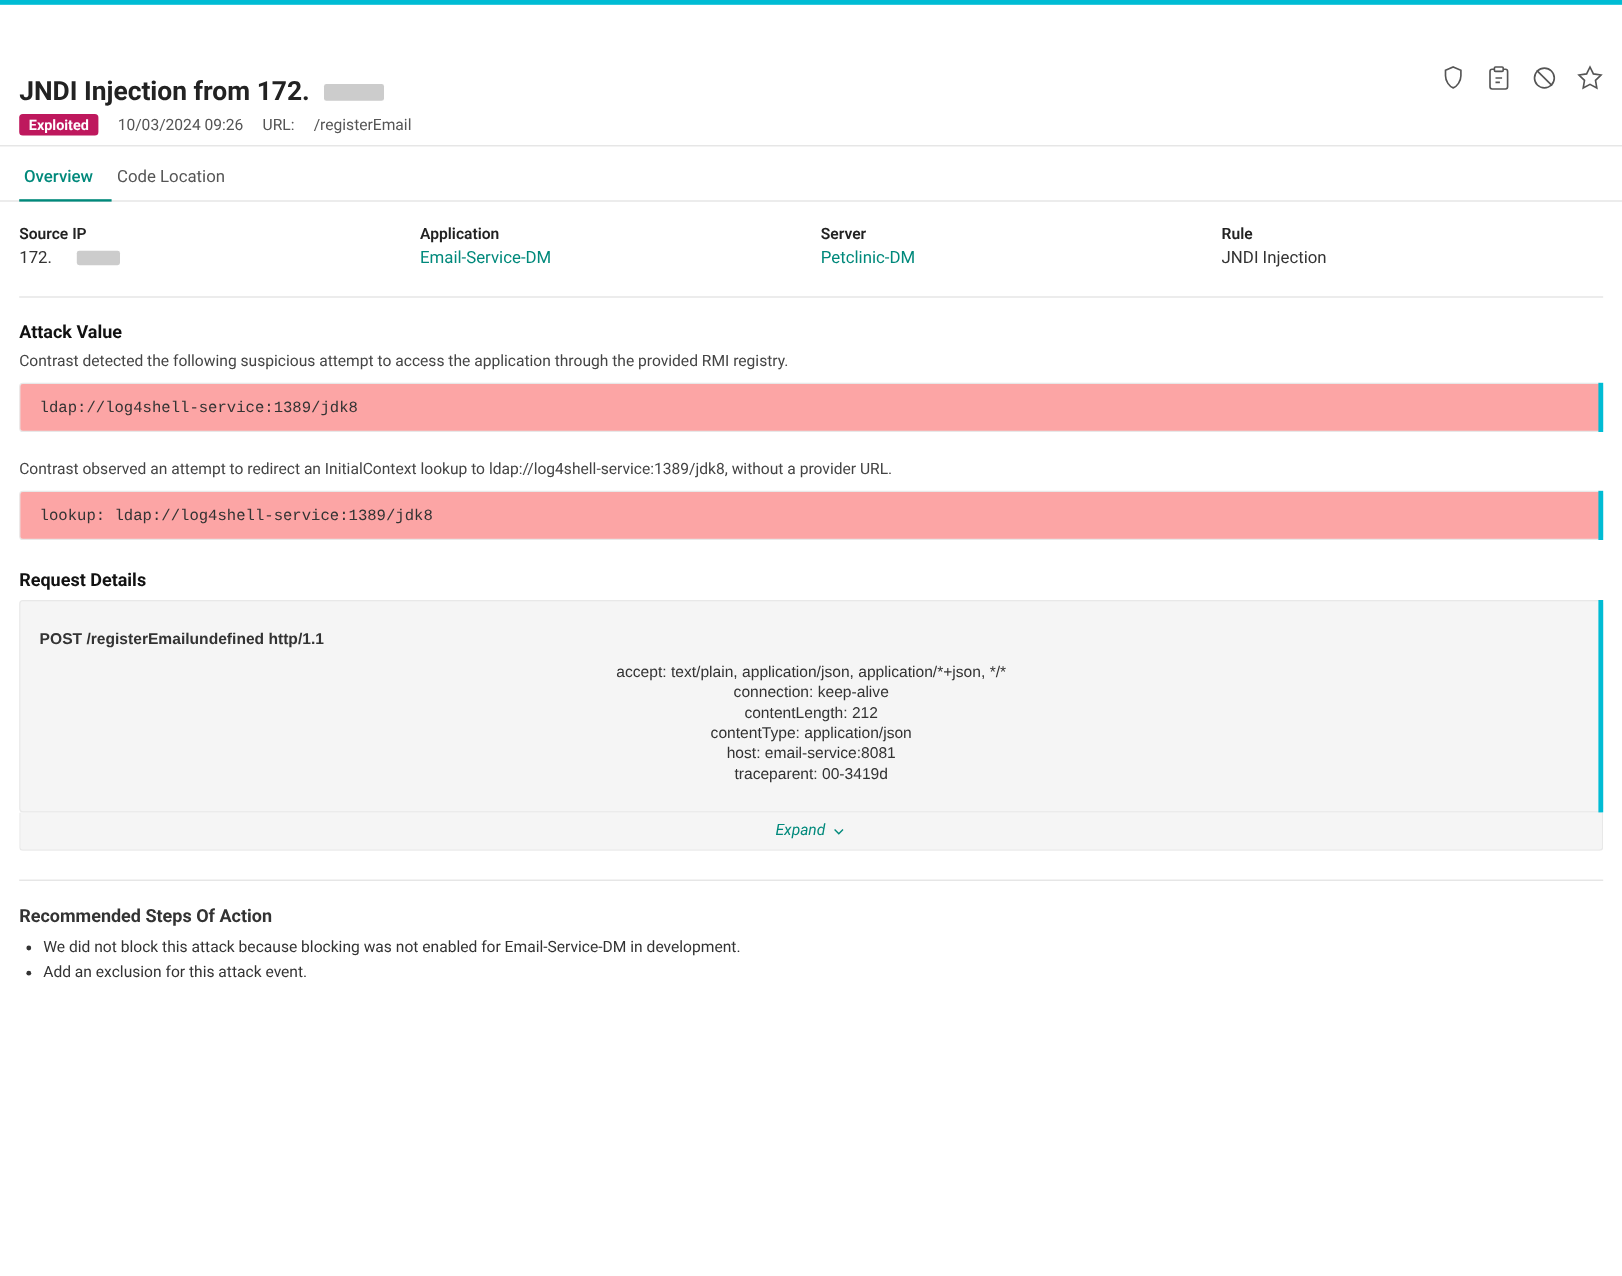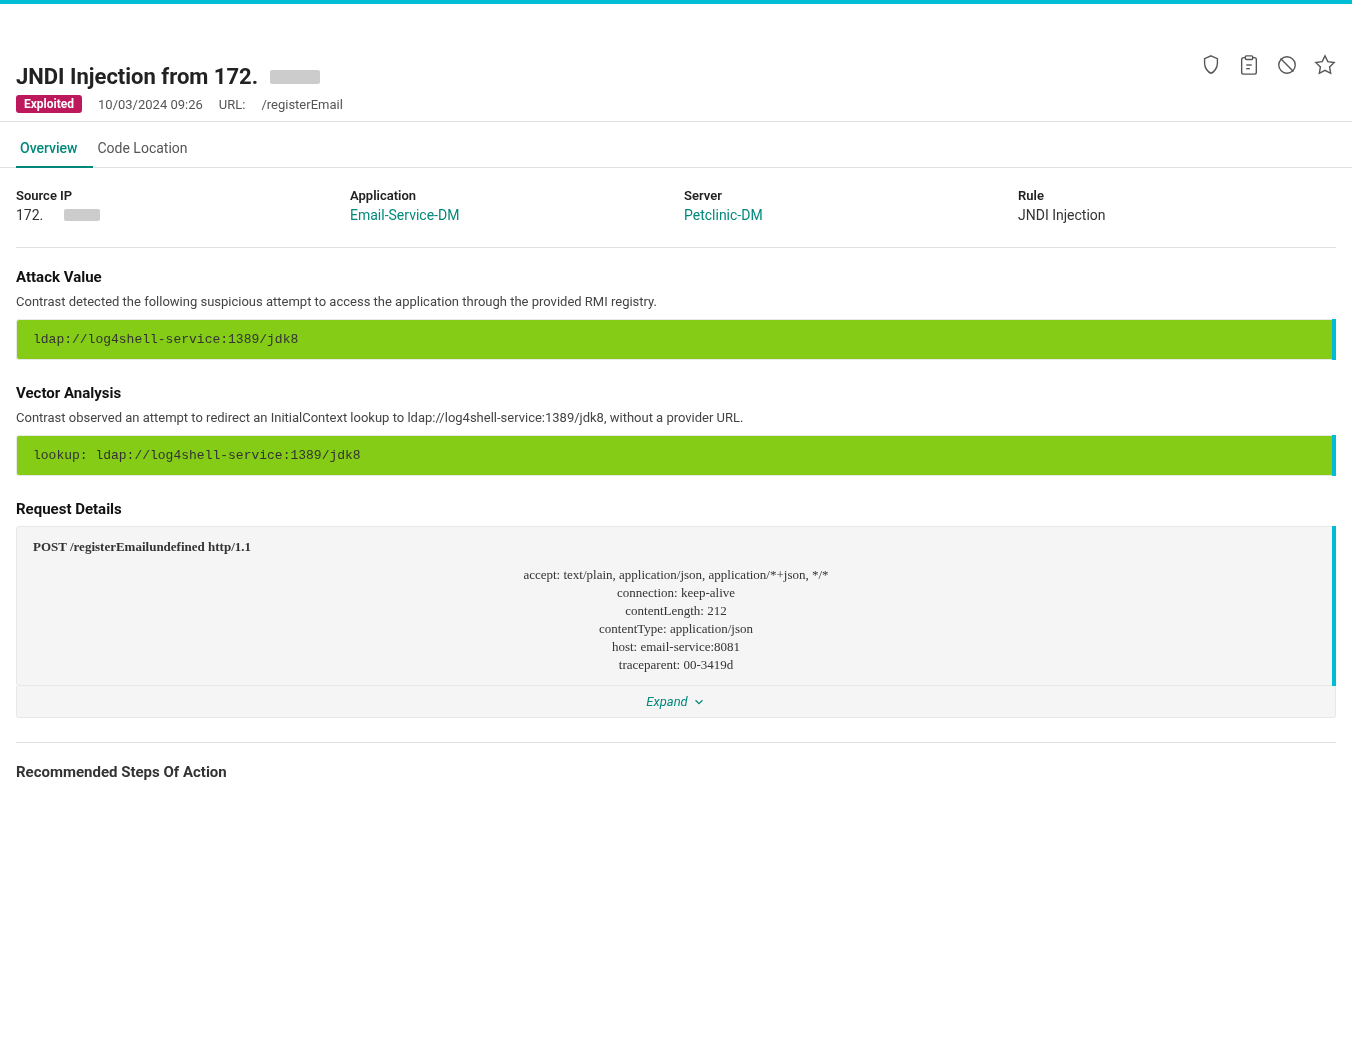--- a/index.html
+++ b/index.html
@@ -160,36 +160,36 @@
       color: #111;
     }
 
     .section-desc {
       font-size: 13px;
       color: #444;
       margin-bottom: 10px;
     }
 
     .code-block {
-      background: #84cc16;
+      background: #fca5a5;
       border: 1px solid #e8e8e8;
       border-radius: 3px;
       padding: 12px 16px;
       font-family: 'Courier New', Courier, monospace;
       font-size: 13px;
       color: #333;
       white-space: pre-wrap;
     }
 
     .request-block {
       background: #f5f5f5;
       border: 1px solid #e8e8e8;
       border-radius: 3px;
-      padding: 12px 16px;
-      font-family: Liberation Serif, serif;
+      padding: 24px 16px;
+      font-family: Liberation Sans, sans-serif;
       font-size: 13px;
       color: #333;
       position: relative;
     }
 
     .request-first-line {
       font-weight: 600;
       margin-bottom: 12px;
       display: block;
     }
@@ -335,21 +335,20 @@
   <div class="section">
     <div class="section-title">Attack Value</div>
     <div class="section-desc">Contrast detected the following suspicious attempt to access the application through the provided RMI registry.</div>
     <div class="section-wrapper">
       <div class="code-block">ldap://log4shell-service:1389/jdk8</div>
       <div class="side-accent"></div>
     </div>
   </div>
 
   <div class="section">
-    <div class="section-title">Vector Analysis</div>
     <div class="section-desc">Contrast observed an attempt to redirect an InitialContext lookup to ldap://log4shell-service:1389/jdk8, without a provider URL.</div>
     <div class="section-wrapper">
       <div class="code-block">lookup: ldap://log4shell-service:1389/jdk8</div>
       <div class="side-accent"></div>
     </div>
   </div>
 
   <div class="section">
     <div class="section-title">Request Details</div>
     <div class="section-wrapper">
@@ -371,15 +370,19 @@
       <svg width="14" height="14" viewBox="0 0 24 24" fill="none" stroke="#00897b" stroke-width="2">
         <polyline points="6 9 12 15 18 9"></polyline>
       </svg>
     </div>
   </div>
 
   <hr class="divider">
 
   <div class="recommended-section">
     <div class="recommended-title">Recommended Steps Of Action</div>
+    <ul class="recommended-list">
+      <li>We did not block this attack because blocking was not enabled for Email-Service-DM in development.</li>
+      <li>Add an exclusion for this attack event.</li>
+    </ul>
   </div>
 
 </div>
 
 </body></html>

